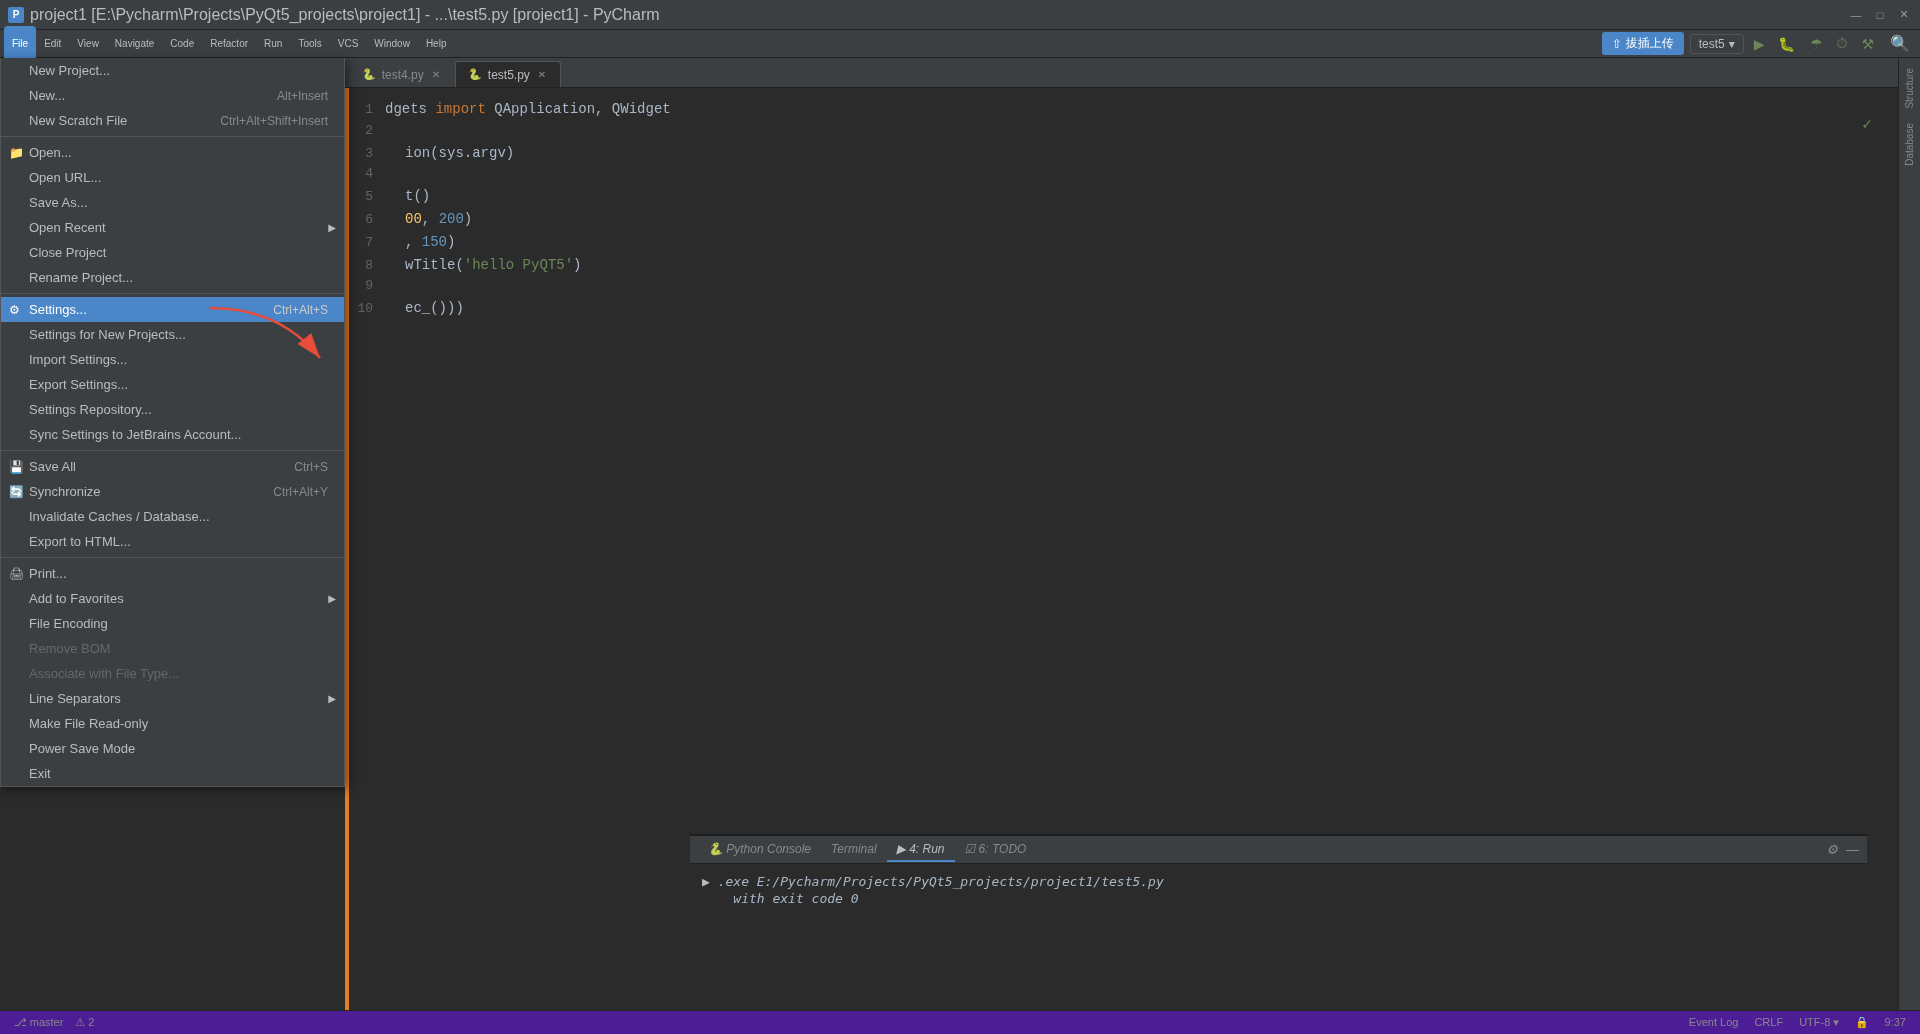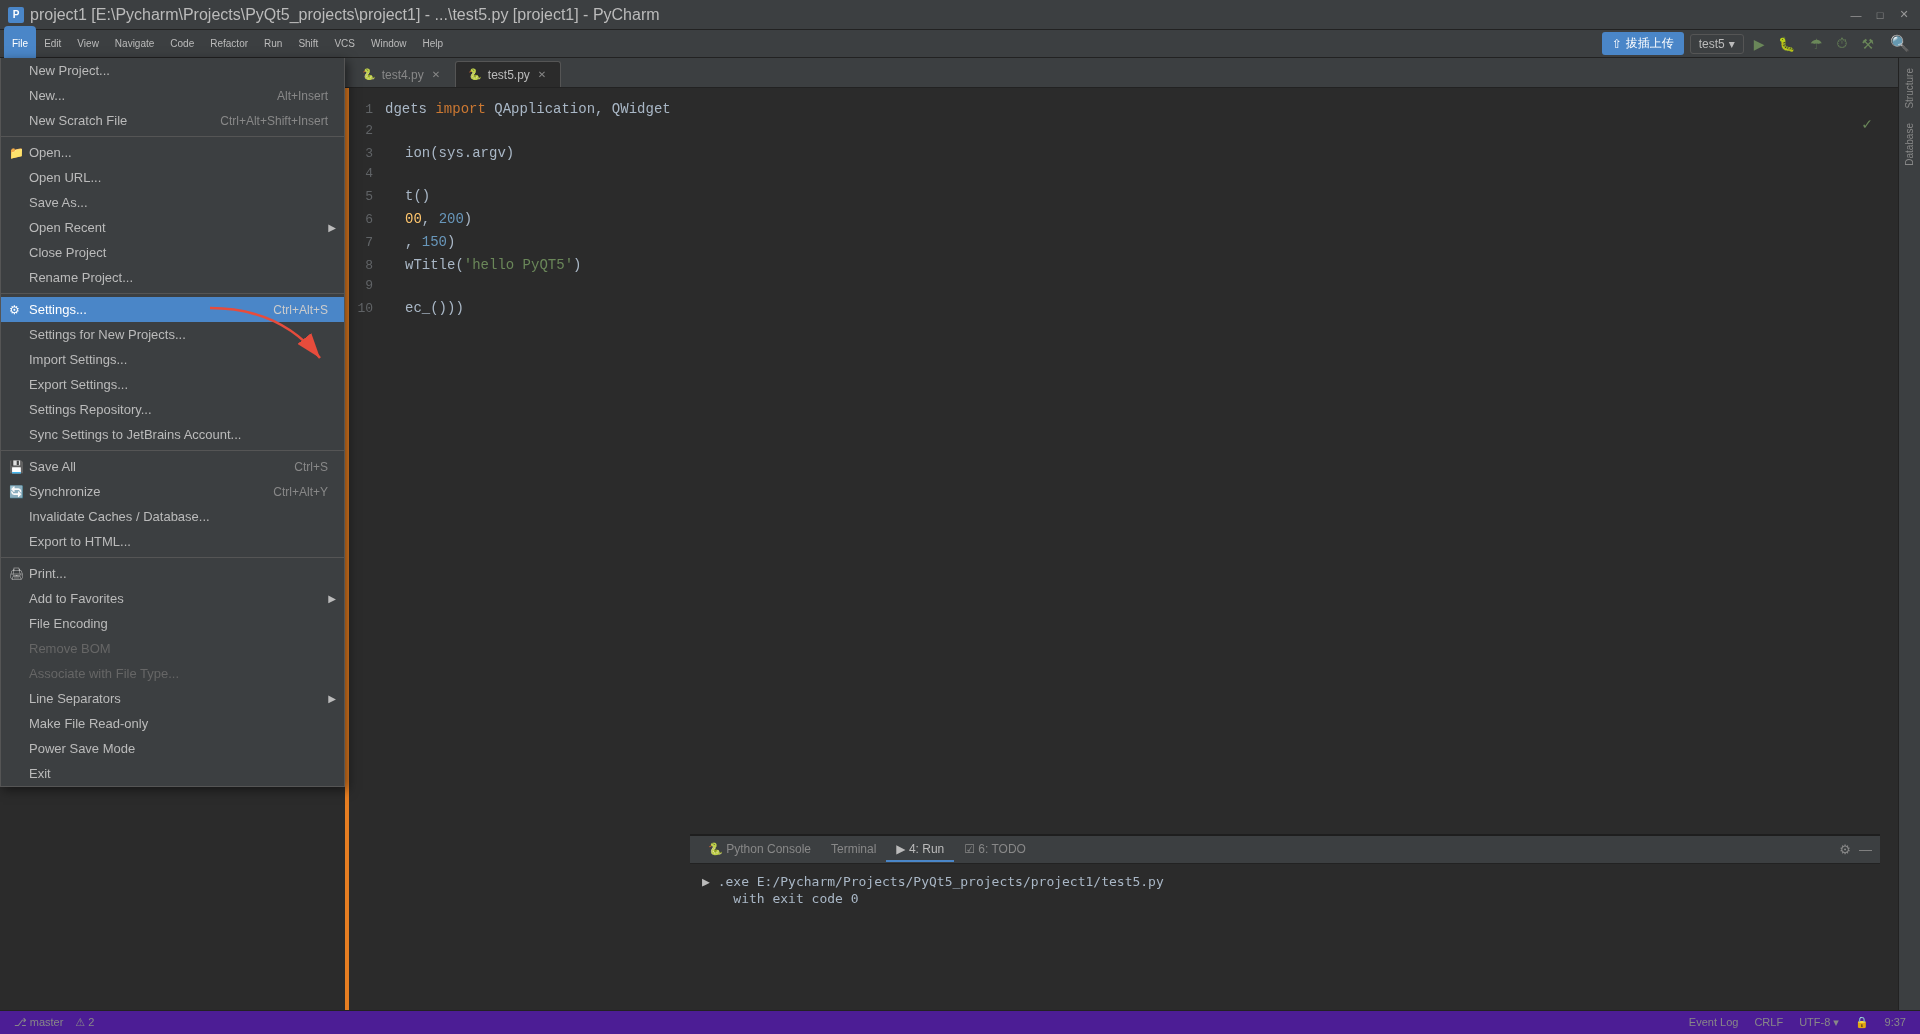--- a/index.html
+++ b/index.html
@@ -293,26 +293,27 @@
       padding: 6px 2px;
       cursor: pointer;
       white-space: nowrap;
     }
 
     
     #bottom-panel {
       position: absolute;
       bottom: 0;
       left: 345px;
-      right: 18px;
+      right: 31px;
       height: 200px;
       background: #2b2b2b;
       border-top: 2px solid #1e1e1e;
       display: flex;
       flex-direction: column;
+      font-style: italic;
     }
     #bottom-panel-header {
       background: #3c3f41;
       height: 28px;
       display: flex;
       align-items: center;
       padding: 0 8px;
       border-bottom: 1px solid #222;
     }
     .panel-tab {
@@ -398,21 +399,21 @@
 </div>
 
 <div id="menu-bar">
   <div class="menu-item active">File</div>
   <div class="menu-item">Edit</div>
   <div class="menu-item">View</div>
   <div class="menu-item">Navigate</div>
   <div class="menu-item">Code</div>
   <div class="menu-item">Refactor</div>
   <div class="menu-item">Run</div>
-  <div class="menu-item">Shift</div>
+  <div class="menu-item">Tools</div>
   <div class="menu-item">VCS</div>
   <div class="menu-item">Window</div>
   <div class="menu-item">Help</div>
 
   <div id="menu-bar-right">
     <button class="toolbar-btn-blue">
       <span>⇧</span>
       <span>拔插上传</span>
     </button>
     <div class="run-config">

